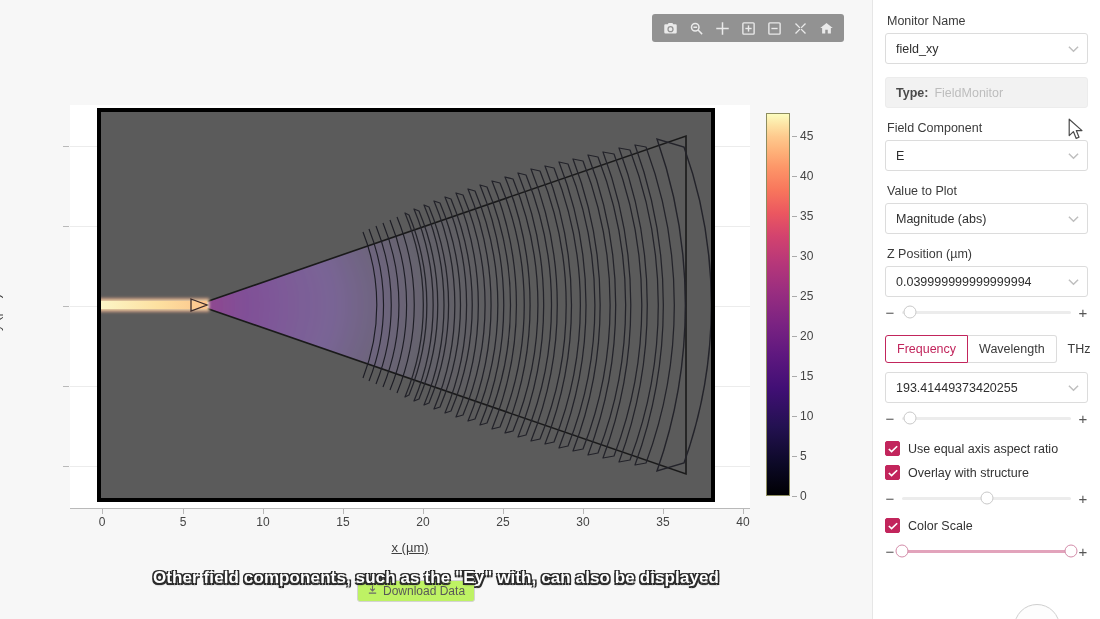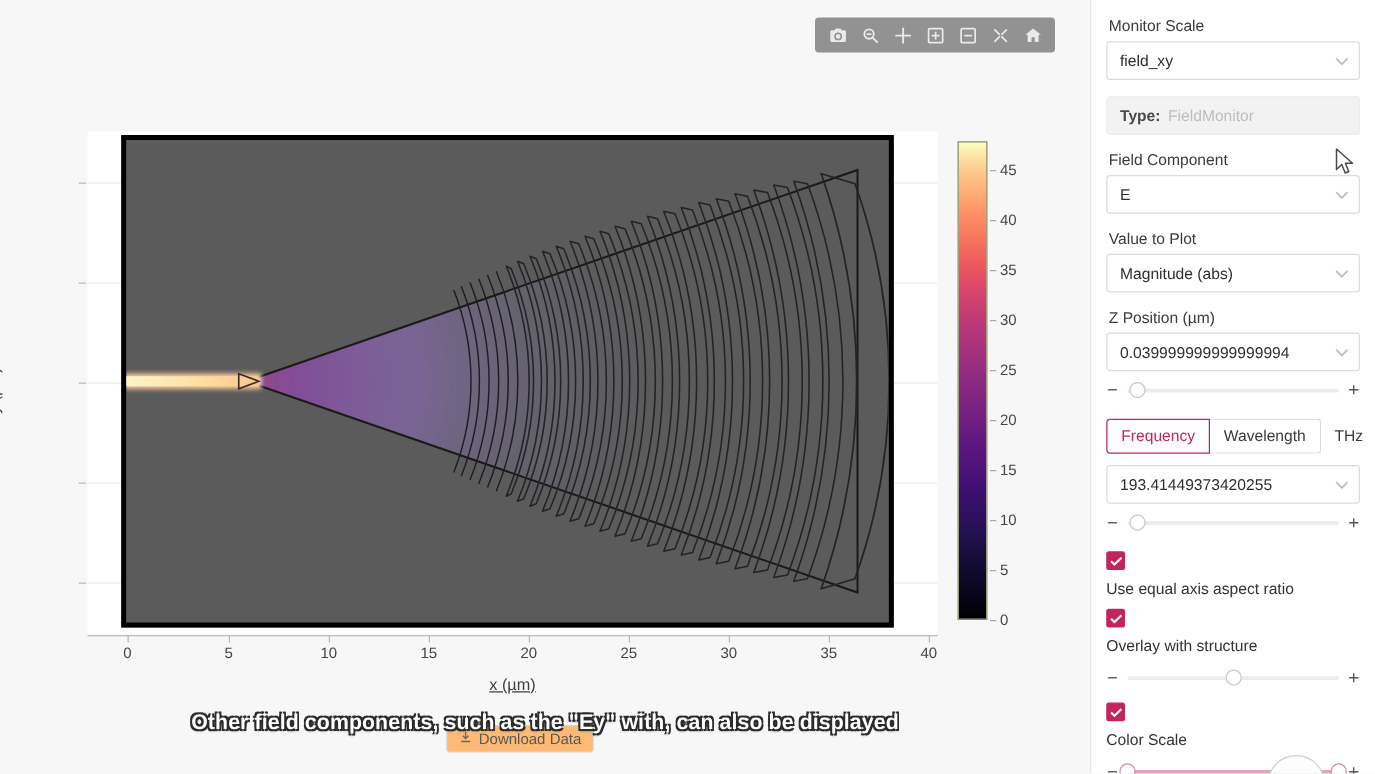--- a/index.html
+++ b/index.html
@@ -84,21 +84,21 @@
   .cb-label {
     position: absolute; left: 34px; font-size: 12px; color: #444;
     transform: translateY(-50%); white-space: nowrap;
   }
 
   
   #download-btn {
     position: absolute; left: 357px; top: 580px;
     display: flex; gap: 5px;
     padding: 3px 9px;
-    background: #fdba74; border: 1px solid #d3d3d3; border-radius: 3px;
+    background: #bef264; border: 1px solid #d3d3d3; border-radius: 3px;
     font-size: 12px; color: #585858; cursor: pointer;
   }
   #caption {
     position: absolute; left: 0; top: 568px; width: 872px;
     text-align: center;
     font-size: 17px; font-weight: bold; color: #ffffff;
     letter-spacing: .1px;
     text-shadow:
       -1.5px -1.5px 0 #2b2b2b, 1.5px -1.5px 0 #2b2b2b,
       -1.5px  1.5px 0 #2b2b2b, 1.5px  1.5px 0 #2b2b2b,
@@ -161,22 +161,22 @@
     color: #3a3a3a; cursor: pointer;
   }
   .seg.active {
     color: #c2255c; border-color: #c2255c; border-radius: 3px 0 0 3px;
   }
   .seg.right { border-left: none; border-radius: 0 3px 3px 0; }
   .unit-text { font-size: 12.5px; color: #3a3a3a; margin-left: 11px; text-align: right; }
 
   
   .cb-row {
-    display: flex; align-items: flex-start; gap: 8px;
-    margin: 9px 0 7px 0; font-size: 12.5px; color: #333; flex-direction: column;
+    display: flex; align-items: flex-end; gap: 8px;
+    margin: 9px 0 7px 0; font-size: 12.5px; color: #333;
   }
   .cbox {
     width: 15px; height: 15px; border-radius: 2px;
     background: #c2255c; border: 1px solid #c2255c;
     display: flex; align-items: center; justify-content: center;
     cursor: pointer; flex: 0 0 auto;
   }
   .cbox svg { display: block; }
 
   
@@ -392,21 +392,21 @@
         </svg>
       </span>
       <span>Download Data</span>
     </div>
 
     <div id="caption">Other field components, such as the "Ey" with, can also be displayed</div>
   </div>
 
   <div id="side-panel">
 
-    <div class="fld-label">Monitor Scale</div>
+    <div class="fld-label">Monitor Name</div>
     <div class="select-box">
       <span>field_xy</span>
       <span class="chev">
         <svg width="11" height="8" viewBox="0 0 12 8" fill="none" stroke="#bfbfbf" stroke-width="1.6">
             <path d="M1 1.5l5 5 5-5"></path>
           </svg>
       </span>
     </div>
 
     <div class="type-box">

